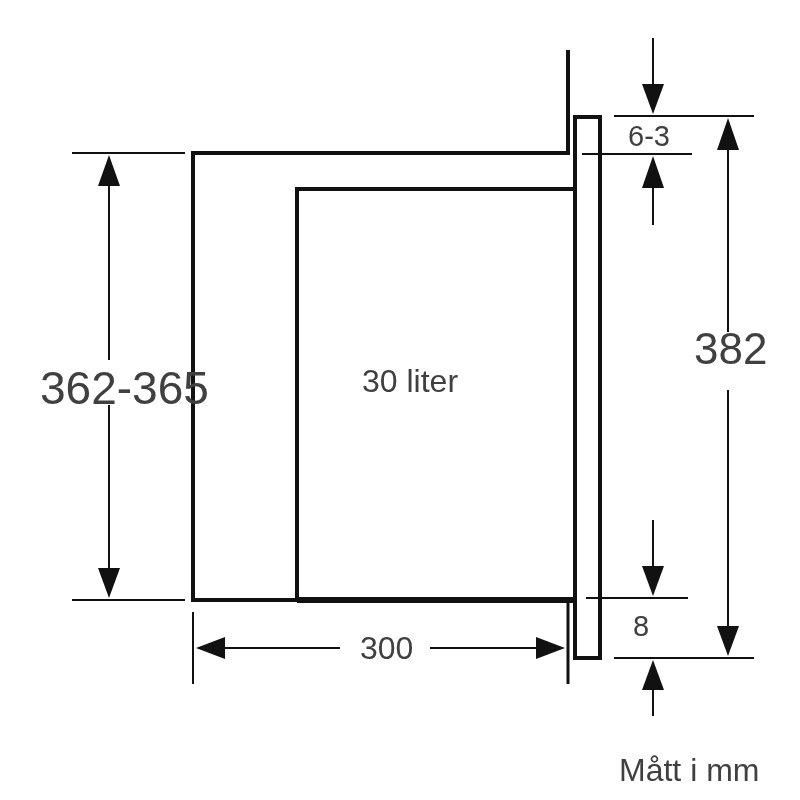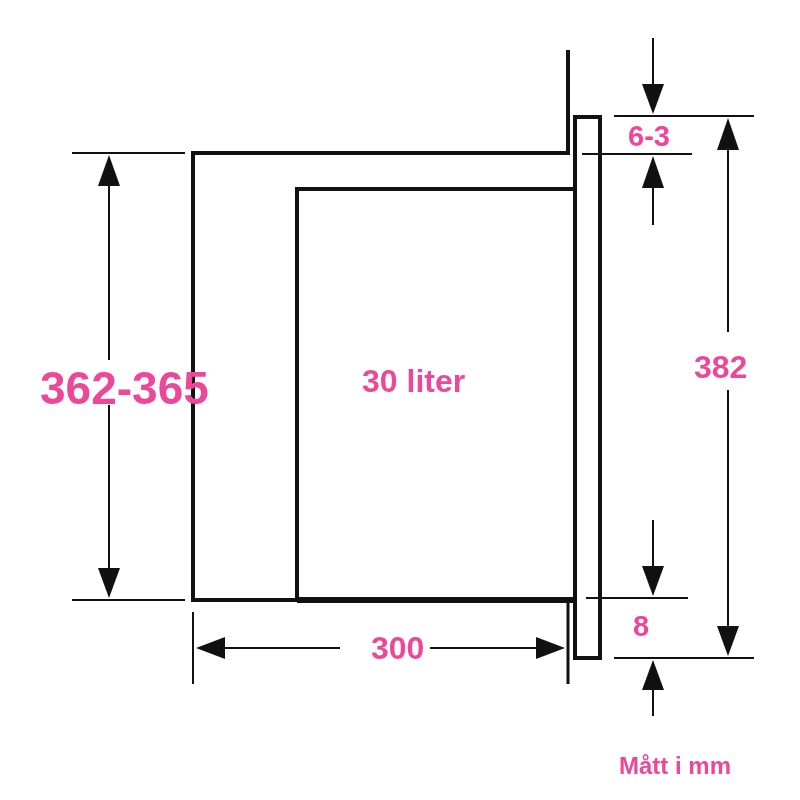--- a/index.html
+++ b/index.html
@@ -1,25 +1,25 @@
 <!DOCTYPE html>
 <html><head>
 <meta charset="utf-8">
 <style>
   html, body { margin: 0; padding: 0; background: #ffffff; }
   body { width: 800px; height: 800px; position: relative; overflow: hidden; }
   svg { position: absolute; left: 0; top: 0; }
-  .lbl { position: absolute; font-family: "Liberation Sans", sans-serif; color: #ec4899; white-space: nowrap; line-height: 1; font-weight: bold; }
+  .lbl { position: absolute; font-family: "Liberation Sans", sans-serif; color: #404040; white-space: nowrap; line-height: 1; }
   #lbl-left { left: 40px; top: 365px; font-size: 46px; }
   #lbl-vol { left: 362px; top: 365px; font-size: 32px; }
-  #lbl-depth { left: 371px; top: 632px; font-size: 32px; }
-  #lbl-right { left: 694px; top: 351px; font-size: 32px; }
+  #lbl-depth { left: 360px; top: 632px; font-size: 32px; }
+  #lbl-right { left: 694px; top: 327px; font-size: 44px; }
   #lbl-top { left: 628px; top: 122px; font-size: 29px; }
   #lbl-bottom { left: 633px; top: 612px; font-size: 29px; }
-  #lbl-unit { left: 619px; top: 754px; font-size: 24px; }
+  #lbl-unit { left: 619px; top: 754px; font-size: 32px; }
 </style>
 </head>
 <body>
 
 <svg width="800" height="800" viewBox="0 0 800 800">
   <defs>
     <marker id="arr" viewBox="0 0 10 10" refX="10" refY="5" markerWidth="10" markerHeight="10" markerUnits="userSpaceOnUse" orient="auto"></marker>
   </defs>
   <g stroke="#111" fill="none" stroke-linecap="butt">
 

